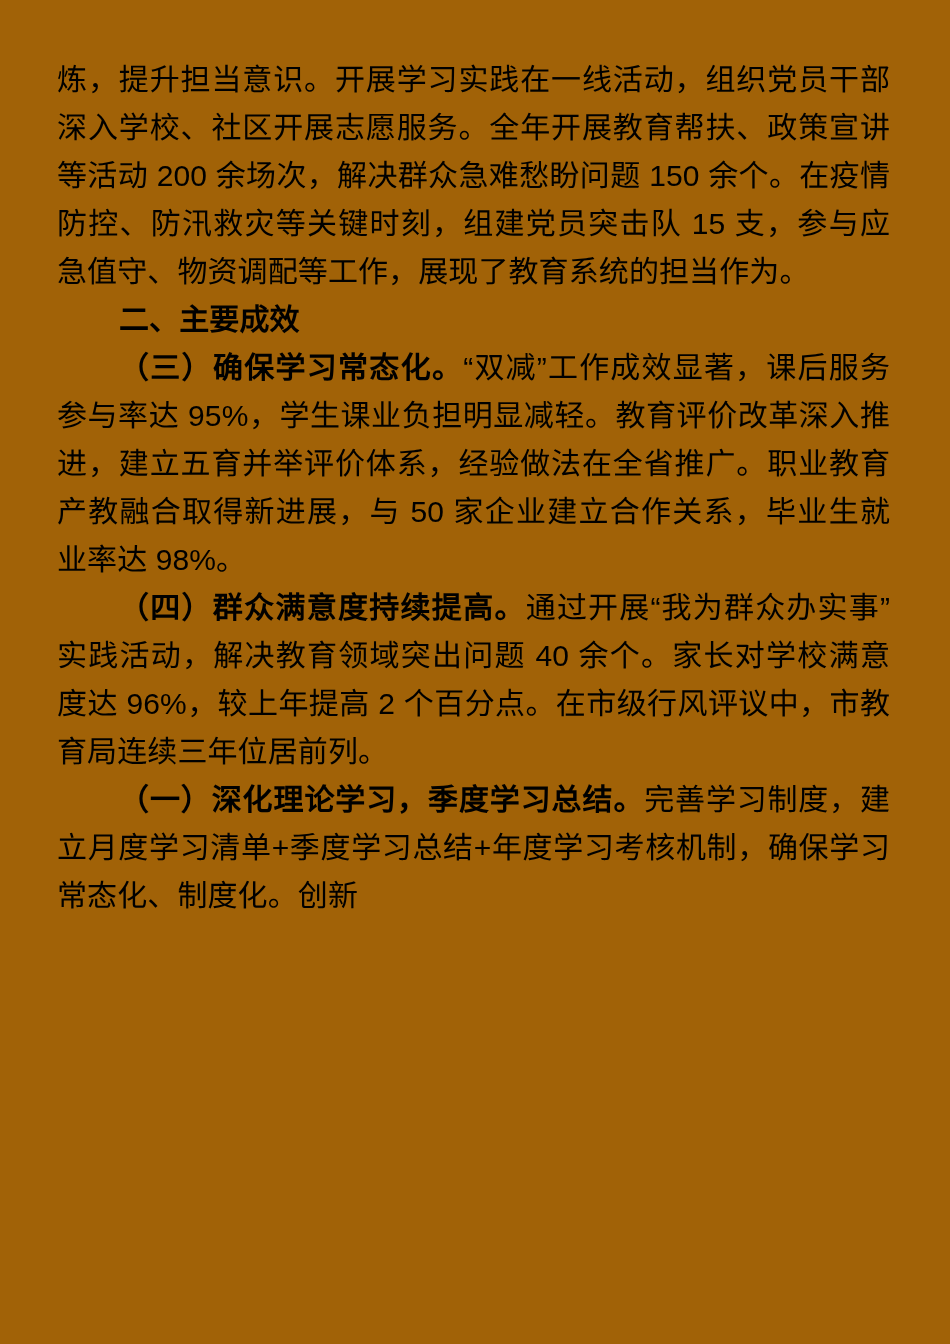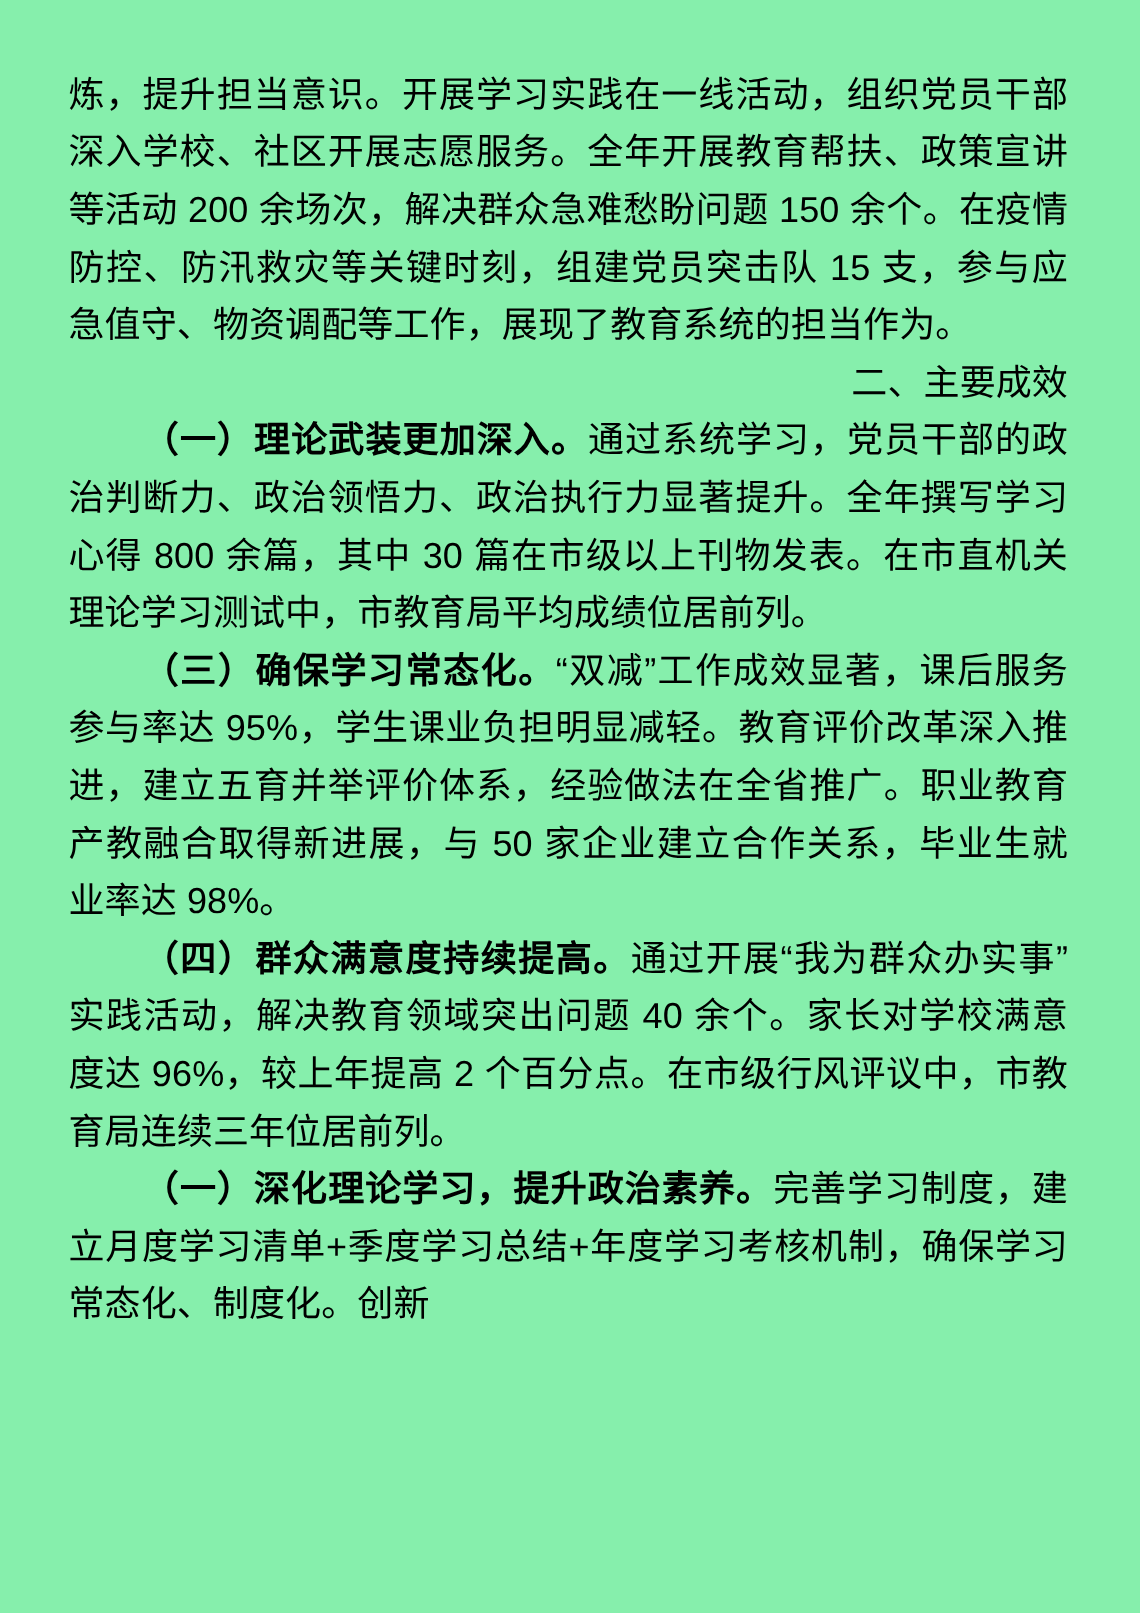--- a/index.html
+++ b/index.html
@@ -15,21 +15,21 @@
     font-family: "Liberation Sans", "DejaVu Sans", sans-serif;
     color: #000000;
     -webkit-font-smoothing: antialiased;
   }
   .page {
     position: relative;
     width: 950px;
     height: 1344px;
     box-sizing: border-box;
     padding: 56px 60px 0 57px;
-    background: #86efac;
+    background: #a16207;
   }
   .doc-body {
     width: 833px;
   }
   p.para {
     margin: 0;
     padding: 0;
     font-size: 30px;
     line-height: 48px;
     text-align: justify;
@@ -40,46 +40,44 @@
   }
   p.indent {
     text-indent: 62px;
   }
   p.heading {
     margin: 0;
     padding: 0;
     font-size: 30px;
     line-height: 48px;
     text-indent: 62px;
-    font-weight: 400;
+    font-weight: 700;
     letter-spacing: 0.1px;
-    text-align: right;
   }
   .run-in {
     font-weight: 700;
     letter-spacing: 0.2px;
   }
   .rest {
     font-weight: 400;
   }
 </style>
 </head>
 <body>
 
 <div class="page">
   <div class="doc-body">
 
     <p class="para">炼，提升担当意识。开展学习实践在一线活动，组织党员干部深入学校、社区开展志愿服务。全年开展教育帮扶、政策宣讲等活动 200 余场次，解决群众急难愁盼问题 150 余个。在疫情防控、防汛救灾等关键时刻，组建党员突击队 15 支，参与应急值守、物资调配等工作，展现了教育系统的担当作为。</p>
 
     <p class="heading">二、主要成效</p>
 
-    <p class="para indent"><span class="run-in">（一）理论武装更加深入。</span><span class="rest">通过系统学习，党员干部的政治判断力、政治领悟力、政治执行力显著提升。全年撰写学习心得 800 余篇，其中 30 篇在市级以上刊物发表。在市直机关理论学习测试中，市教育局平均成绩位居前列。</span></p>
 
 
     <p class="para indent"><span class="run-in">（三）确保学习常态化。</span><span class="rest">“双减”工作成效显著，课后服务参与率达 95%，学生课业负担明显减轻。教育评价改革深入推进，建立五育并举评价体系，经验做法在全省推广。职业教育产教融合取得新进展，与 50 家企业建立合作关系，毕业生就业率达 98%。</span></p>
 
     <p class="para indent"><span class="run-in">（四）群众满意度持续提高。</span><span class="rest">通过开展“我为群众办实事”实践活动，解决教育领域突出问题 40 余个。家长对学校满意度达 96%，较上年提高 2 个百分点。在市级行风评议中，市教育局连续三年位居前列。</span></p>
 
 
-    <p class="para indent"><span class="run-in">（一）深化理论学习，提升政治素养。</span><span class="rest">完善学习制度，建立月度学习清单+季度学习总结+年度学习考核机制，确保学习常态化、制度化。创新</span></p>
+    <p class="para indent"><span class="run-in">（一）深化理论学习，季度学习总结。</span><span class="rest">完善学习制度，建立月度学习清单+季度学习总结+年度学习考核机制，确保学习常态化、制度化。创新</span></p>
 
   </div>
 </div>
 
 </body></html>

